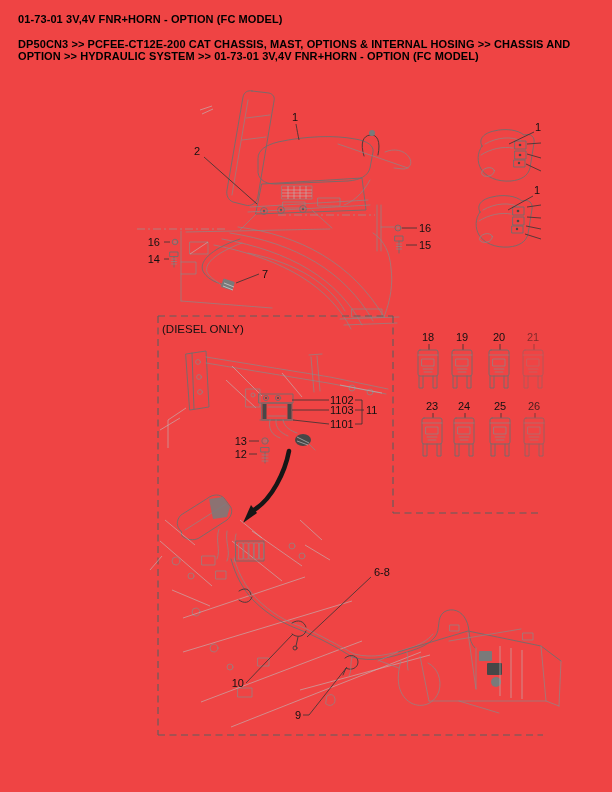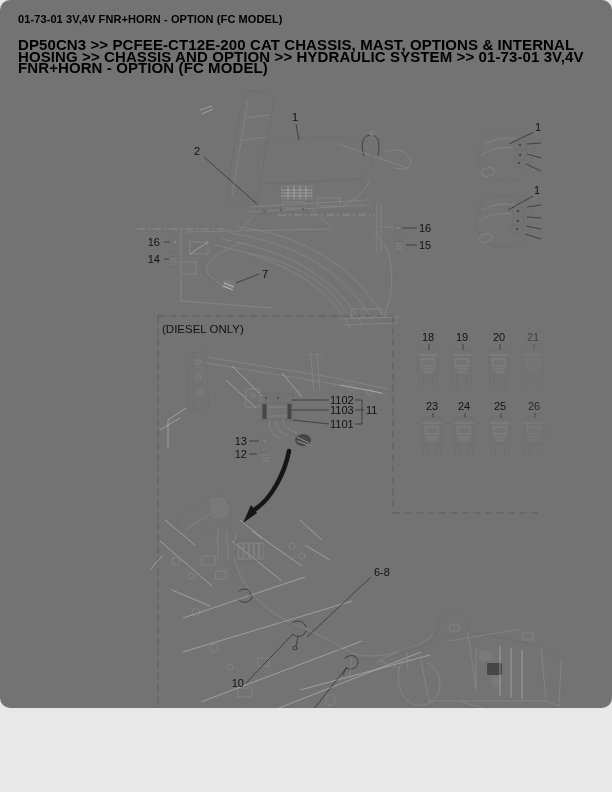--- a/index.html
+++ b/index.html
@@ -1,25 +1,25 @@
 <!DOCTYPE html>
 <html><head>
 <meta charset="utf-8">
 <style>
   html,body{margin:0;padding:0;background:#e8e8e8;}
   .page{
-    position:relative;width:612px;height:708px;background:#737373;
-    font-family:"Liberation Sans",sans-serif;overflow:hidden;margin:0 auto;border-radius:10px;
+    position:relative;width:612px;height:792px;background:#ef4444;
+    font-family:"Liberation Sans",sans-serif;overflow:hidden;margin:0 auto;
   }
   .hdr-title{
     position:absolute;left:18px;top:13px;font-size:11px;font-weight:bold;color:#000;
     letter-spacing:.1px;white-space:nowrap;
   }
   .hdr-crumb{
-    position:absolute;left:18px;top:39px;width:578px;font-size:15px;font-weight:bold;
+    position:absolute;left:18px;top:39px;width:578px;font-size:11px;font-weight:bold;
     color:#000;line-height:11.5px;letter-spacing:.1px;
   }
   svg{position:absolute;left:0;top:0;}
   .thin{stroke:#8a8a8a;stroke-width:.7;fill:none;stroke-linecap:round;stroke-linejoin:round;}
   .xthin{stroke:#bdbdbd;stroke-width:.6;fill:none;}
   .med{stroke:#6e6e6e;stroke-width:.9;fill:none;stroke-linecap:round;stroke-linejoin:round;}
   .drk{stroke:#3a3a3a;stroke-width:.9;fill:none;stroke-linecap:round;}
   .lead{stroke:#333;stroke-width:.8;fill:none;}
   .dash{stroke:#5e5e5e;stroke-width:1.1;fill:none;stroke-dasharray:7 4.5;}
   .dashdot{stroke:#9a9a9a;stroke-width:.7;fill:none;stroke-dasharray:8 3 2 3;}

